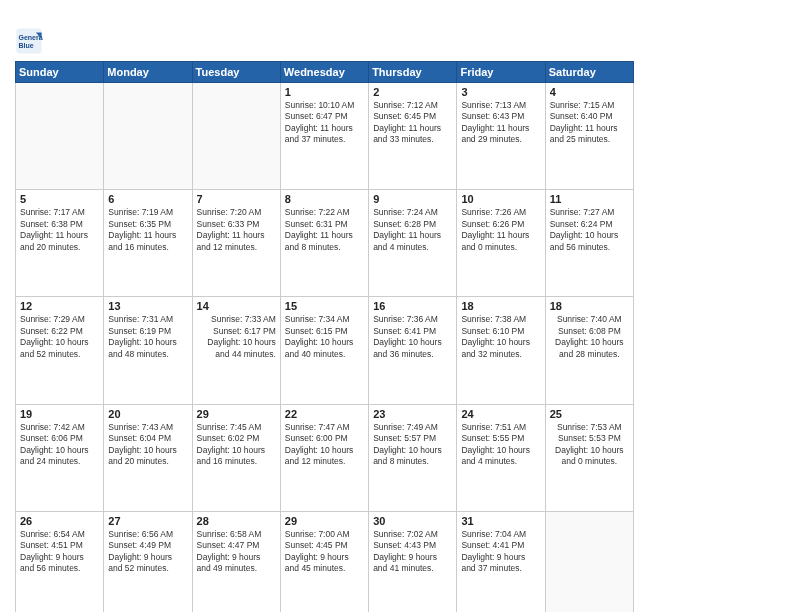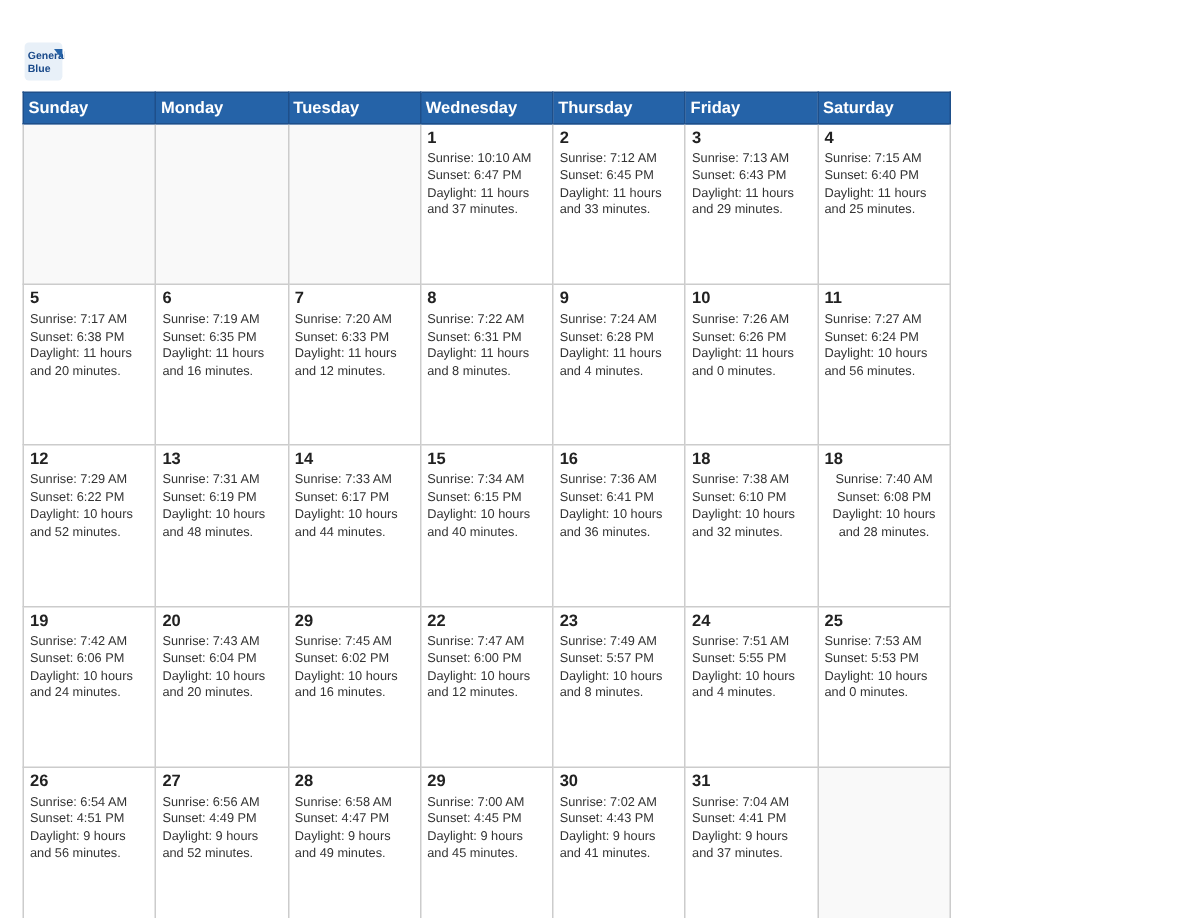--- a/index.html
+++ b/index.html
@@ -218,21 +218,21 @@
           </td>
           <td>
             <span class="day-num">13</span>
             <div class="day-info" style="white-space: pre-line;">Sunrise: 7:31 AM
 Sunset: 6:19 PM
 Daylight: 10 hours
 and 48 minutes.</div>
           </td>
           <td>
             <span class="day-num">14</span>
-            <div class="day-info" style="white-space: pre-line;">Sunrise: 7:33 AM
+            <div class="day-info" style="white-space: pre-line; text-align: right;">Sunrise: 7:33 AM
 Sunset: 6:17 PM
 Daylight: 10 hours
 and 44 minutes.</div>
           </td>
           <td>
             <span class="day-num">15</span>
             <div class="day-info" style="white-space: pre-line;">Sunrise: 7:34 AM
 Sunset: 6:15 PM
 Daylight: 10 hours
 and 40 minutes.</div>
@@ -297,21 +297,21 @@
           </td>
           <td>
             <span class="day-num">24</span>
             <div class="day-info" style="white-space: pre-line;">Sunrise: 7:51 AM
 Sunset: 5:55 PM
 Daylight: 10 hours
 and 4 minutes.</div>
           </td>
           <td>
             <span class="day-num">25</span>
-            <div class="day-info" style="white-space: pre-line;">Sunrise: 7:53 AM
+            <div class="day-info" style="white-space: pre-line; text-align: center;">Sunrise: 7:53 AM
 Sunset: 5:53 PM
 Daylight: 10 hours
 and 0 minutes.</div>
           </td>
         </tr>
         <tr class="week-row">
           <td>
             <span class="day-num">26</span>
             <div class="day-info" style="white-space: pre-line;">Sunrise: 6:54 AM
 Sunset: 4:51 PM

